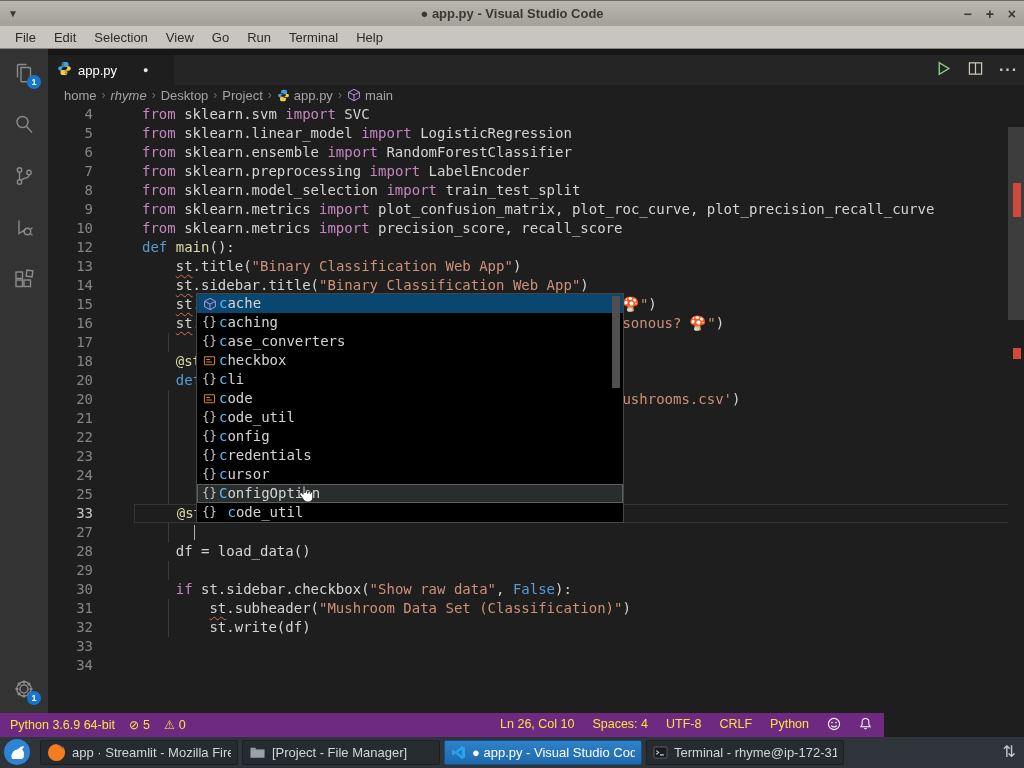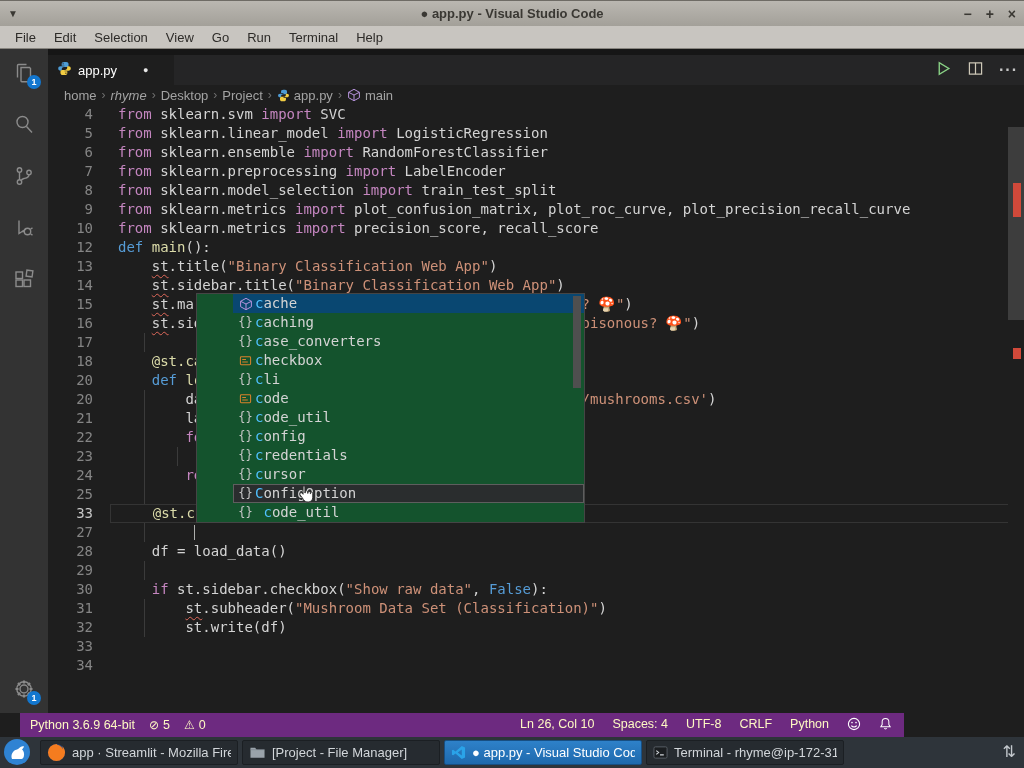--- a/index.html
+++ b/index.html
@@ -39,52 +39,52 @@
 
   #breadcrumb { position:absolute; left:48px; top:36px; width:960px; height:20px; background:#1e1e1e;
     display:flex; align-items:center; padding-left:16px; gap:5px; font-size:13px; color:#a3a3a3; }
   .bc-sep { color:#6f6f6f; font-size:12px; }
 
   
   #editor { position:absolute; left:48px; top:56px; width:960px; height:608px; overflow:hidden;
     font-family:"DejaVu Sans Mono", monospace; font-size:14px; }
   .crow { display:flex; height:19px; line-height:19px; white-space:pre; }
   .gut { width:62px; padding-right:17px; text-align:right; color:#858585; flex:none; }
-  .codewrap { flex:1; padding-left:8px; position:relative; }
+  .codewrap { flex:1; padding-left:8px; position:relative;margin-left:24px; }
   .crow.cur .codewrap { border-top:1px solid #343434; border-bottom:1px solid #343434;
     border-left:1px solid #343434; line-height:17px; }
   .crow.cur .gut { color:#c6c6c6; }
   .seg-k { color:#c586c0; } .seg-d { color:#569cd6; } .seg-w { color:#d4d4d4; }
   .seg-s { color:#ce9178; } .seg-y { color:#dcdcaa; }
   .seg-sq { color:#d4d4d4; text-decoration:underline wavy #e0695a 1px; text-underline-offset:3px; }
   .iguide { position:absolute; top:0; width:1px; height:19px; background:#3b3b3b; }
   #cursor { position:absolute; left:146px; top:421px; width:1.5px; height:15px; background:#aeafad; }
 
   
   #ovr { position:absolute; right:0; top:56px; width:16px; height:608px; }
   #ovr-thumb { position:absolute; left:0; top:22px; width:16px; height:193px; background:rgba(121,121,121,.35); }
   .ovr-mark { position:absolute; left:5px; width:8px; background:#d1493a; }
 
   
-  #popup { position:absolute; left:196px; top:244px; width:389px; height:230px;
-    background:#14532d; border:1px solid #454545; z-index:5;
-    font-family:"DejaVu Sans Mono", monospace; font-size:14px;padding-left:36px; }
+  #popup { position:absolute; left:196px; top:244px; width:428px; height:230px;
+    background:#000000; border:1px solid #454545; z-index:5;
+    font-family:"DejaVu Sans Mono", monospace; font-size:14px; }
   .pop-row { height:19px; line-height:19px; display:flex; align-items:center; padding-left:3px;
     color:#d4d4d4; white-space:pre; }
   .pop-row .picon { width:19px; flex:none; display:flex; align-items:center; justify-content:center; }
   .picon-mod { color:#c8c8c8; font-size:12px; }
   .pop-row.sel { background:#094771; }
   .pop-row.hov { background:#2a2d2e; outline:1px solid #5e5e5e; outline-offset:-1px; }
   .pmatch { color:#4fc1ff; }
   #pop-scroll { position:absolute; right:3px; top:2px; width:8px; height:92px; background:#4f4f4f; }
   #mouse-cursor { position:absolute; left:298px; top:435px; z-index:9; }
 
   
   #statusbar { position:absolute; left:0; top:713px; width:884px; height:24px; background:#6d2a80;
-    color:#fef9c3; font-size:12.5px; display:flex; align-items:center;margin-left:20px; }
+    color:#fde047; font-size:12.5px; display:flex; align-items:center; }
   #status-left { display:flex; align-items:center; gap:14px; padding-left:10px; }
   #status-right { margin-left:auto; display:flex; align-items:flex-start; gap:18px; padding-right:12px; }
   .st-item { display:flex; align-items:center; gap:4px; }
 
   
   #taskbar { position:absolute; left:0; top:737px; width:1024px; height:31px; background:#2e343a;
     display:flex; align-items:center; }
   #whisker { position:absolute; left:3px; top:1px; width:28px; height:28px; }
   .task-btn { position:absolute; top:3px; height:25px; width:198px; background:#262b30;
     border:1px solid #1b1f23; border-radius:2px; display:flex; align-items:center; gap:6px;

